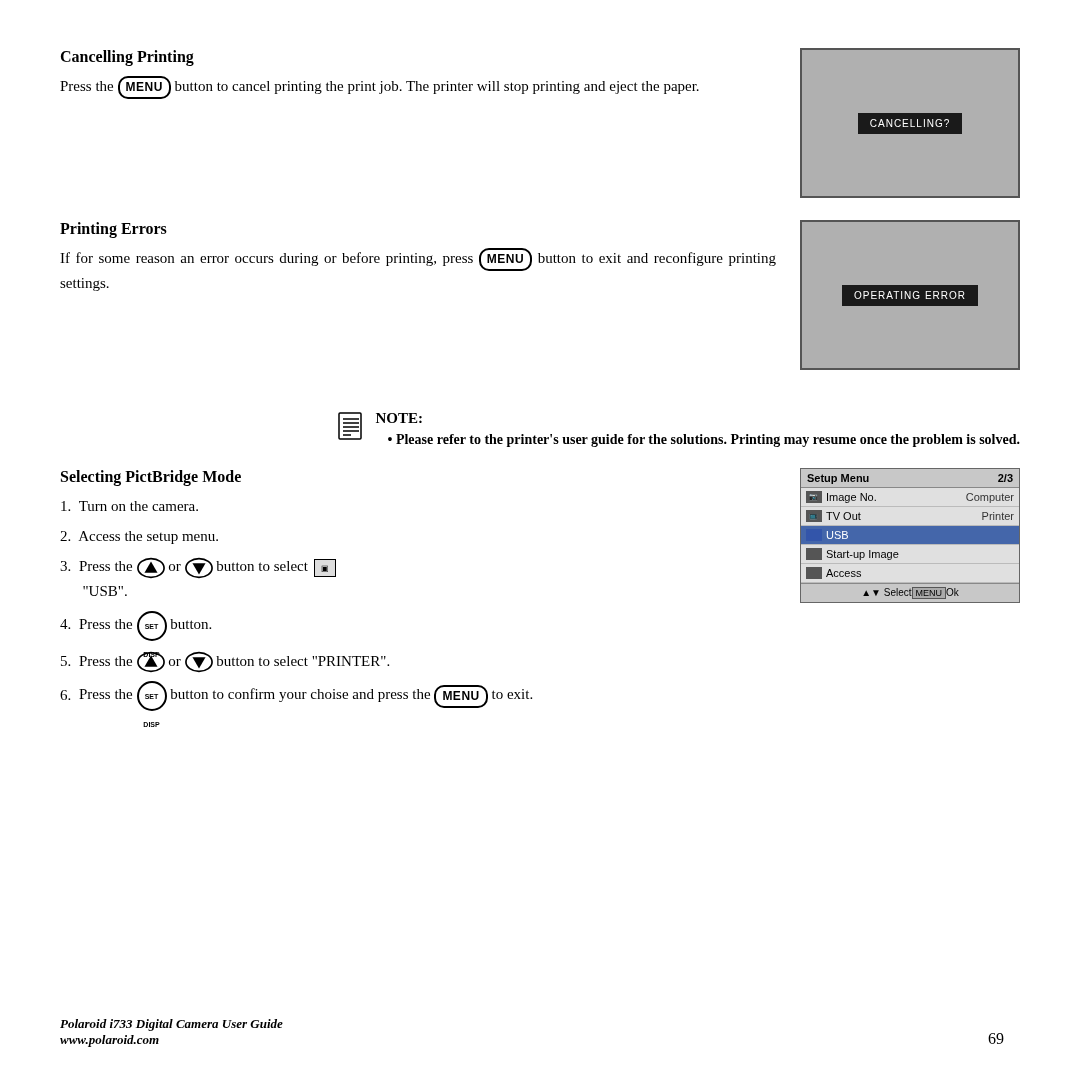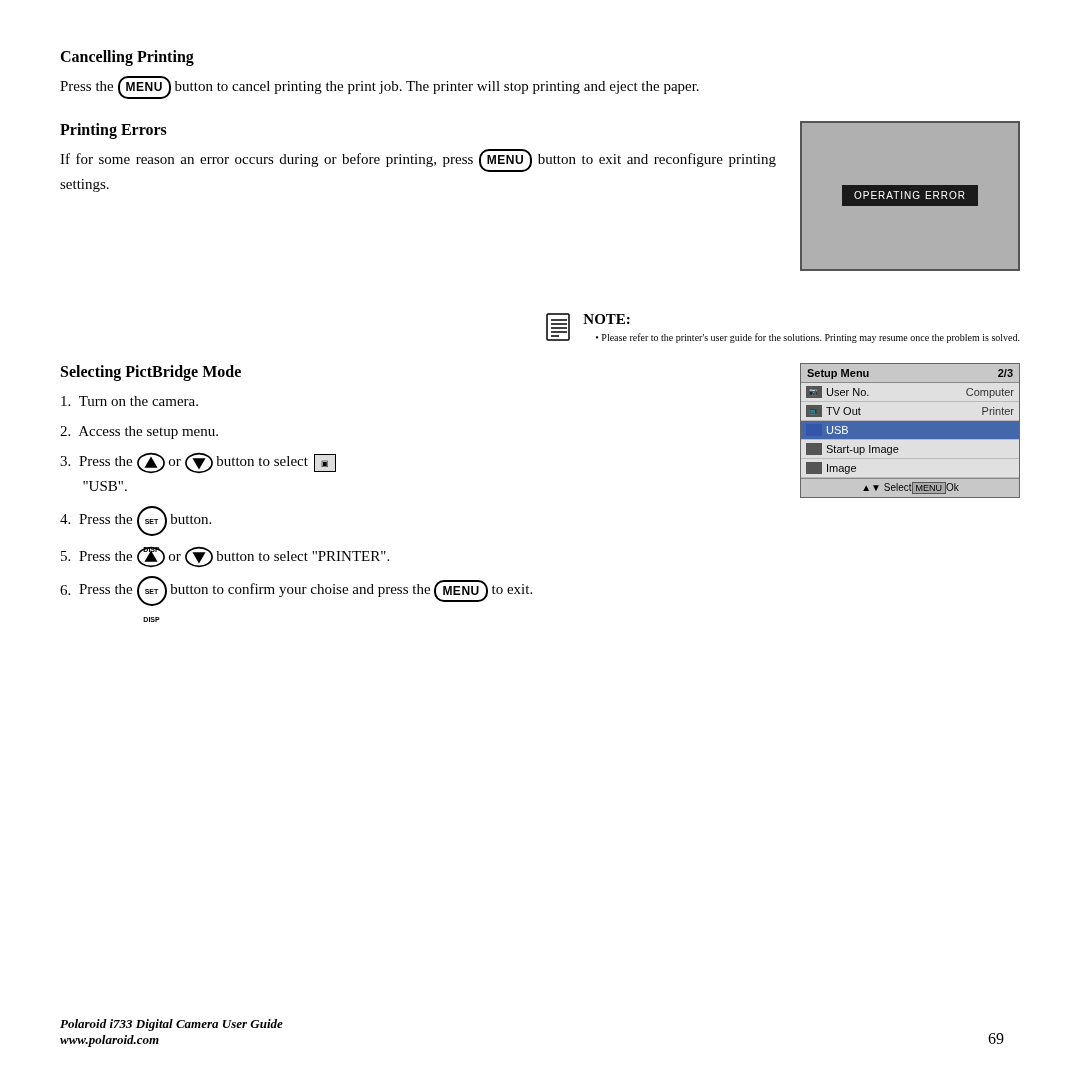--- a/index.html
+++ b/index.html
@@ -124,22 +124,22 @@
       flex-shrink: 0;
       margin-top: 2px;
     }
     .note-content {}
     .note-title {
       font-weight: bold;
       font-size: 15px;
       margin-bottom: 2px;
     }
     .note-body {
-      font-size: 10px;
-      font-weight: normal;
+      font-size: 14px;
+      font-weight: bold;
       line-height: 1.5;
     }
     .bullet-item {
       padding-left: 12px;
       text-indent: -12px;
     }
     
     .setup-menu {
       width: 220px;
       border: 1px solid #666;
@@ -247,20 +247,25 @@
 <div class="page">
   <div class="main-content">
 
     <div class="two-col section-gap">
       <div class="text-col">
         <div class="section-title">Cancelling Printing</div>
         <div class="section-body">
           Press the
           <span class="btn-inline">MENU</span>
           button to cancel printing the print job. The printer will stop printing and eject the paper.
+        </div>
+      </div>
+      <div class="screen-col">
+        <div class="camera-screen">
+          <div class="camera-screen-label">CANCELLING?</div>
         </div>
       </div>
     </div>
 
     <div class="two-col section-gap">
       <div class="text-col">
         <div class="section-title">Printing Errors</div>
         <div class="section-body">
           If for some reason an error occurs during or before printing, press
           <span class="btn-inline">MENU</span>
@@ -370,21 +375,21 @@
 
       <div class="screen-col" style="margin-top:0;">
         <div class="setup-menu">
           <div class="setup-menu-header">
             <span>Setup Menu</span>
             <span>2/3</span>
           </div>
 
           <div class="setup-menu-row">
             <span class="menu-row-icon" style="background:#555;color:#fff;font-size:7px;">📷</span>
-            <span class="menu-row-label">User No.</span>
+            <span class="menu-row-label">Image No.</span>
             <span class="menu-row-value">Computer</span>
           </div>
 
           <div class="setup-menu-row">
             <span class="menu-row-icon" style="background:#555;font-size:7px;">📺</span>
             <span class="menu-row-label">TV Out</span>
             <span class="menu-row-value">Printer</span>
           </div>
 
           <div class="setup-menu-row highlighted">
@@ -394,21 +399,21 @@
           </div>
 
           <div class="setup-menu-row">
             <span class="menu-row-icon" style="background:#555;"></span>
             <span class="menu-row-label">Start-up  Image</span>
             <span class="menu-row-value"></span>
           </div>
 
           <div class="setup-menu-row">
             <span class="menu-row-icon" style="background:#555;"></span>
-            <span class="menu-row-label">Image</span>
+            <span class="menu-row-label">Access</span>
             <span class="menu-row-value"></span>
           </div>
 
           <div class="setup-menu-footer">
             <span>▲▼ <span>Select</span></span>
             <span><span class="footer-key">MENU</span><span>Ok</span></span>
           </div>
         </div>
       </div>
     </div>

